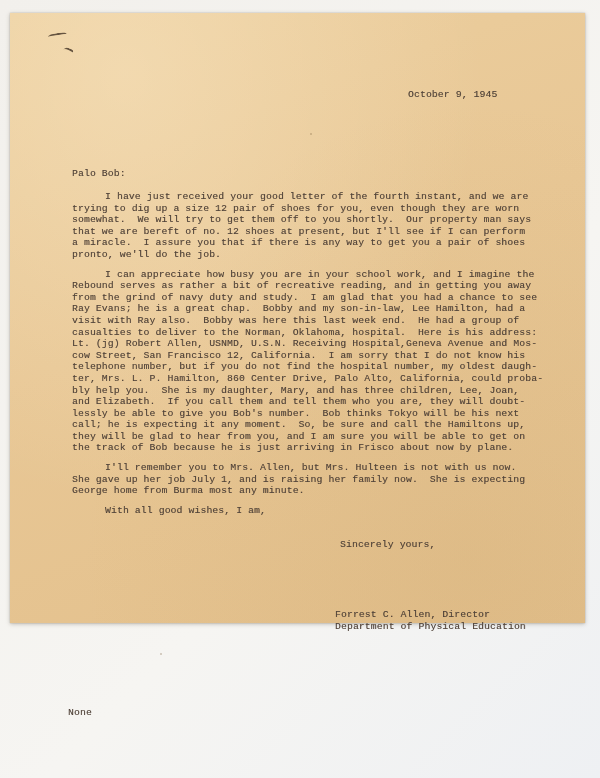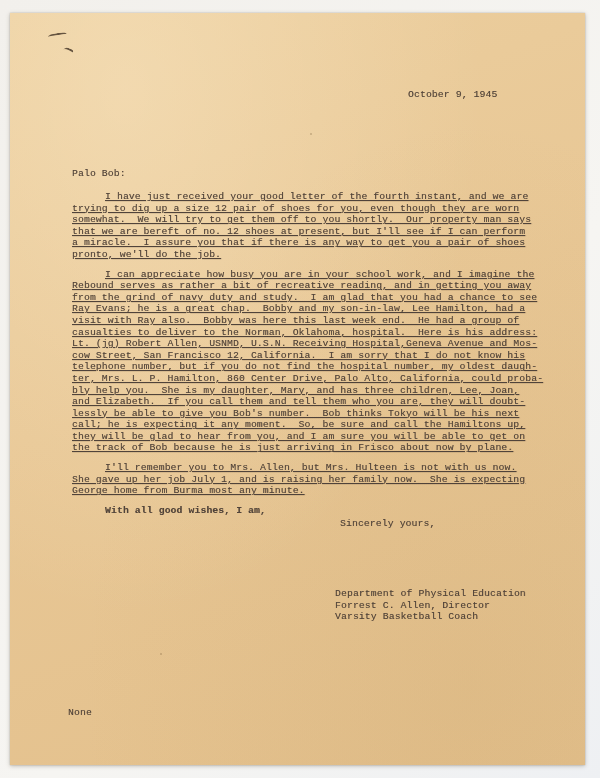--- a/index.html
+++ b/index.html
@@ -8,42 +8,42 @@
     font-family: "Liberation Mono", "DejaVu Sans Mono", monospace;
   }
   body {
     background: linear-gradient(135deg, #f2f0ec 0%, #f6f5f2 60%, #eef0f3 100%);
     position: relative;
     overflow: hidden;
   }
   .paper {
     position: absolute;
     left: 10px; top: 13px;
-    width: 575px; height: 752px;
+    width: 575px; height: 610px;
     background:
       radial-gradient(ellipse at 20% 10%, rgba(255,240,210,0.35), rgba(255,240,210,0) 55%),
       radial-gradient(ellipse at 80% 90%, rgba(170,130,70,0.10), rgba(170,130,70,0) 60%),
       linear-gradient(160deg, #eccf9f 0%, #e8c795 45%, #e3c08c 100%);
     box-shadow: 0 1px 4px rgba(90,80,60,0.35), 0 0 1px rgba(90,80,60,0.4);
   }
   .tw {
     color: #50433a;
     font-size: 9.7px;
     line-height: 11.6px;
     letter-spacing: 0.15px;
     text-shadow: 0.3px 0.3px 0.4px rgba(62,46,30,0.38);
     white-space: pre-wrap;
   }
   .date-line { position: absolute; left: 398px; top: 76px; }
   .address-block { position: absolute; left: 62px; top: 109px; }
   .salutation { position: absolute; left: 62px; top: 155px; }
   .letter-body { position: absolute; left: 62px; top: 178px; width: 480px; }
-  .para { text-indent: 33px; margin-bottom: 8px; text-decoration: underline; }
-  .pre-closing { text-indent: 33px; font-weight: bold; }
-  .closing { margin-top: 2px; margin-left: 268px; }
+  .para { text-indent: 33px; margin-bottom: 8px; }
+  .pre-closing { text-indent: 33px; }
+  .closing { margin-top: 23px; margin-left: 268px; }
   .signature-block { margin-top: 58px; margin-left: 263px; }
   .typist { position: absolute; left: 58px; top: 694px; }
   .ink-mark { position: absolute; border-top: 2px solid rgba(55,40,28,0.75); border-radius: 60% 40% 50% 50%; }
   .ink-mark-1 { left: 38px; top: 20px; width: 19px; height: 5px; transform: rotate(-7deg); }
   .ink-mark-2 { left: 53px; top: 35px; width: 10px; height: 7px; transform: rotate(24deg); border-top-width: 2.5px; }
   .speck { position: absolute; width: 2px; height: 2px; border-radius: 50%; background: rgba(120,95,60,0.35); }
 </style>
 </head>
 <body>
 
@@ -82,21 +82,20 @@
 lessly be able to give you Bob's number.  Bob thinks Tokyo will be his next
 call; he is expecting it any moment.  So, be sure and call the Hamiltons up,
 they will be glad to hear from you, and I am sure you will be able to get on
 the track of Bob because he is just arriving in Frisco about now by plane.</div>
     <div class="tw para">I'll remember you to Mrs. Allen, but Mrs. Hulteen is not with us now.
 She gave up her job July 1, and is raising her family now.  She is expecting
 George home from Burma most any minute.</div>
     <div class="tw pre-closing">With all good wishes, I am,</div>
     <div class="tw closing">Sincerely yours,</div>
     <div class="signature-block">
+      <div class="tw">Forrest C. Allen, Director</div>
       <div class="tw">Department of Physical Education</div>
-      <div class="tw">Forrest C. Allen, Director</div>
-      <div class="tw">Varsity Basketball Coach</div>
     </div>
   </div>
 
   <div class="tw typist">None</div>
 
 </div>
 
 </body></html>

